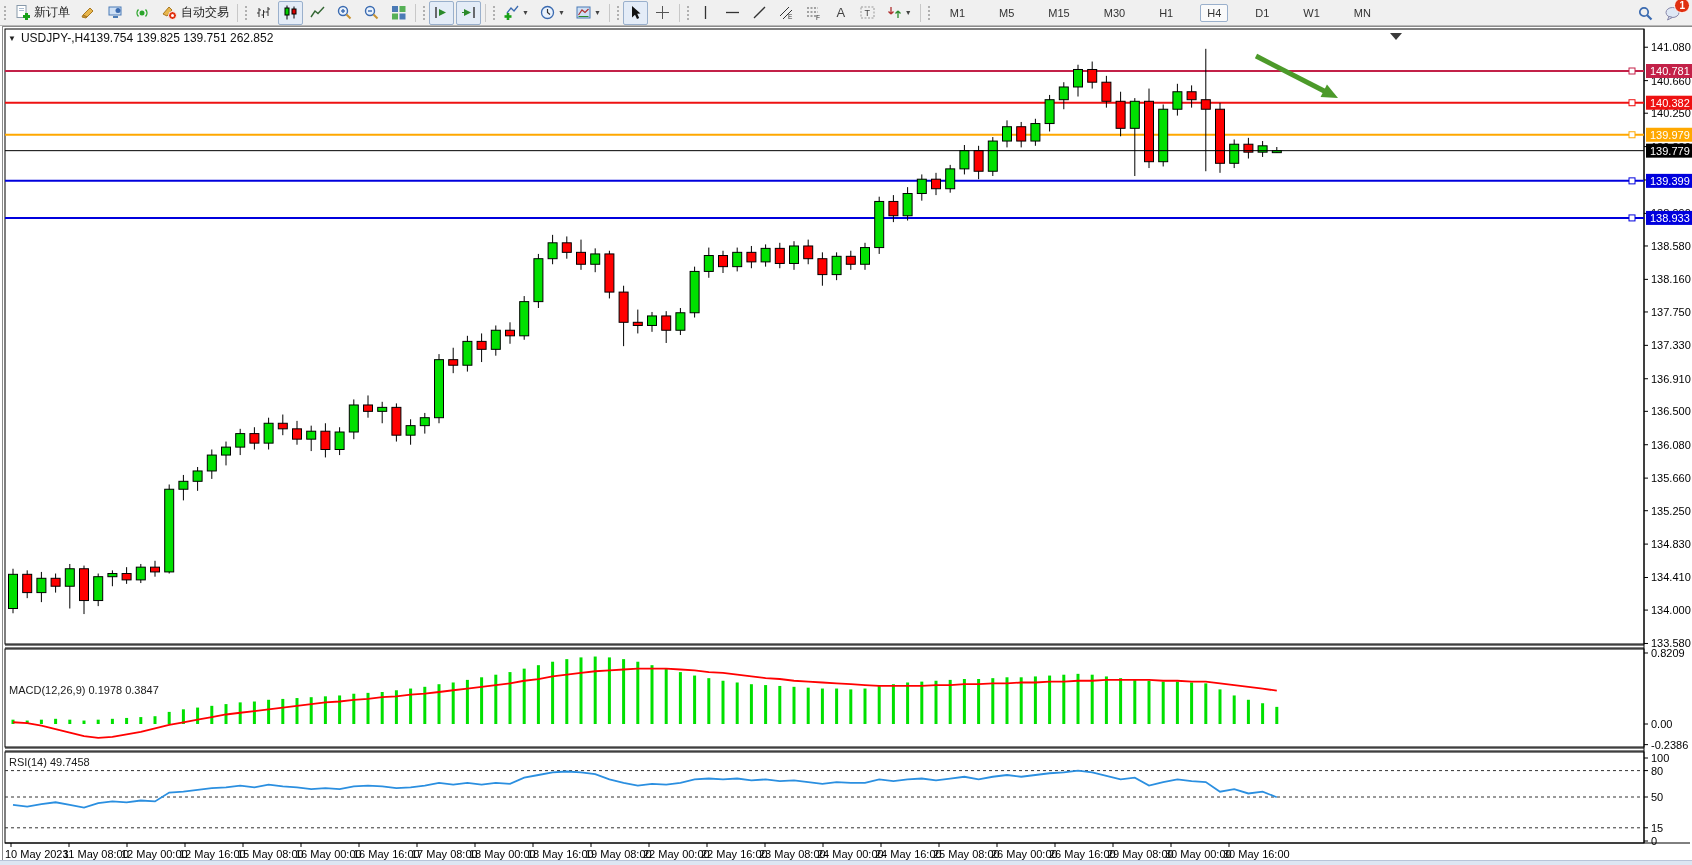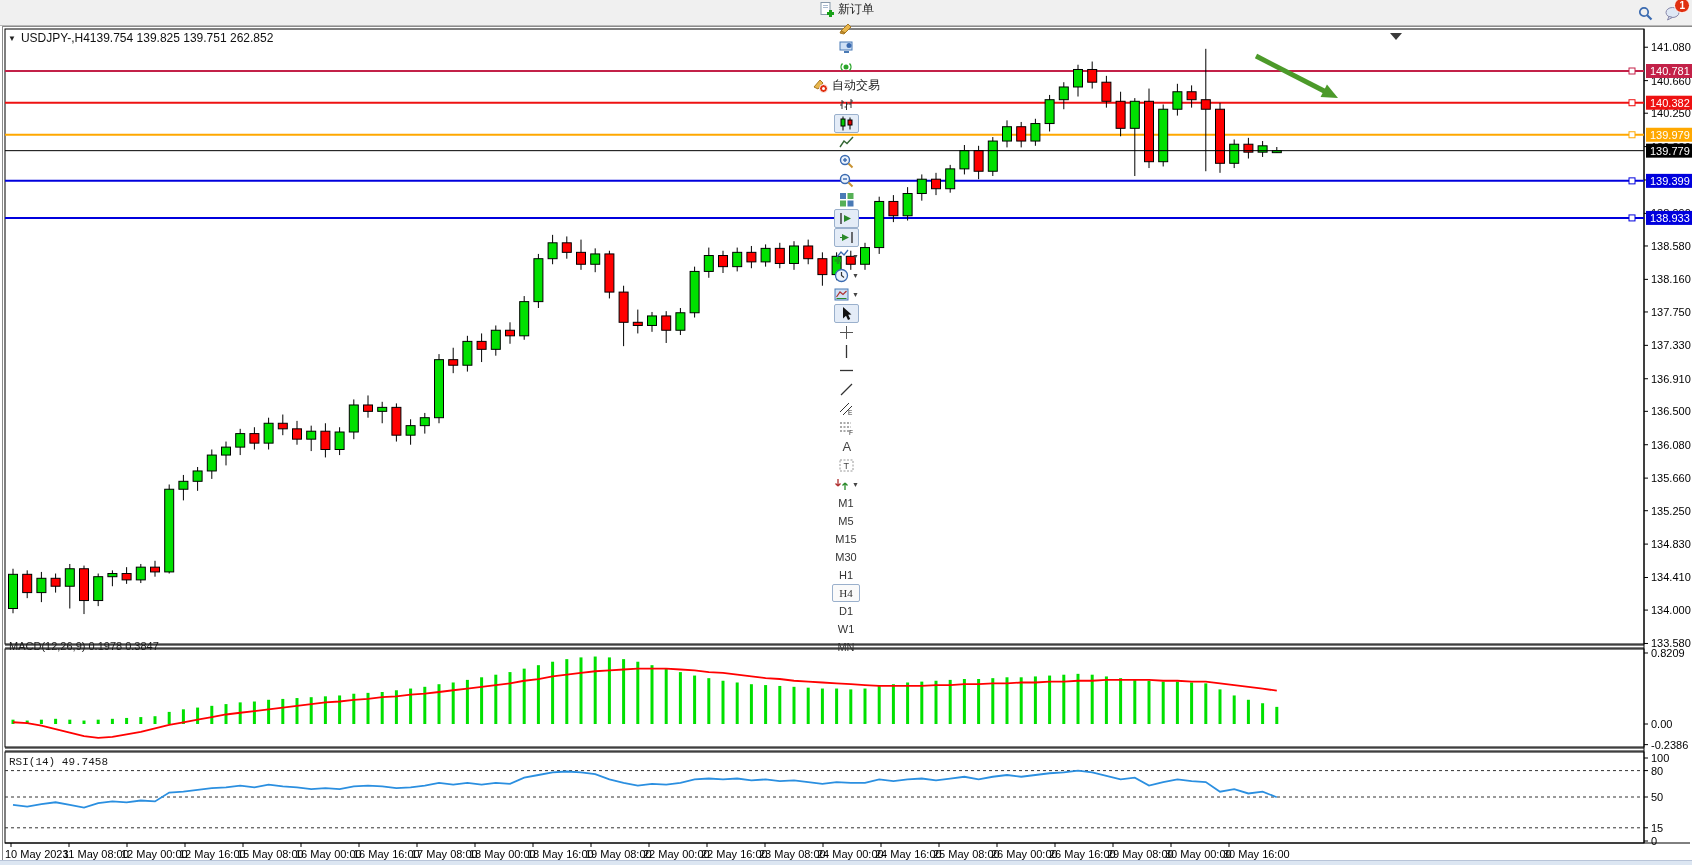--- a/index.html
+++ b/index.html
@@ -1,31 +1,31 @@
 <!DOCTYPE html>
 <html><head>
 <meta charset="utf-8">
 <style>
   html,body{margin:0;padding:0;background:#fff;font-family:"Liberation Sans",sans-serif;}
   #stage{position:relative;width:1692px;height:865px;overflow:hidden;background:#fff;}
   
   #toolbar{position:absolute;left:0;top:0;width:1692px;height:25px;background:#f0f0f0;
-           border-bottom:1px solid #b8b8b8;display:flex;align-items:center;z-index:5;flex-direction:column;}
+           border-bottom:1px solid #b8b8b8;display:flex;align-items:center;z-index:5;}
   .tb-handle{width:5px;height:18px;margin:0 2px;background-image:radial-gradient(#b0b0b0 1px,transparent 1px);
              background-size:4px 4px;background-position:1px 1px;}
   .tb-sep{width:1px;height:18px;background:#c8c8c8;margin:0 3px;}
   .tbtn{display:flex;align-items:center;height:22px;padding:0 3px;margin:0 1px;border:1px solid transparent;
         border-radius:2px;cursor:default;}
   .tbtn.pressed{background:#e4ecf7;border:1px solid #9ab0cc;}
   .tbtn .tlabel{font-size:12px;color:#222;margin-left:3px;white-space:nowrap;}
   .tbtn .tdrop{font-size:7px;color:#444;margin-left:2px;}
   .ticon{width:17px;height:17px;display:inline-block;}
   .ticon svg{width:17px;height:17px;display:block;}
-  .tfbtn{font-size:11px;color:#333;padding:2px 6px;margin:0 18px;border:1px solid transparent;border-radius:2px;text-align:center;}
-  .tfbtn.active{background:#fafafa;border:1px solid #9ab0cc;font-family:Liberation Serif, serif;}
+  .tfbtn{font-size:11px;color:#333;padding:2px 6px;margin:0 10px;border:1px solid transparent;border-radius:2px;text-align:center;}
+  .tfbtn.active{background:#fafafa;border:1px solid #9ab0cc;}
   #tb-right{position:absolute;right:6px;top:1px;display:flex;align-items:center;}
   #chat-badge{position:absolute;right:-6px;top:-4px;background:#e03010;color:#fff;border-radius:8px;
               font-size:10px;font-weight:bold;padding:1px 4px;border:1px solid #fff;}
   
   #chart-window{position:absolute;left:2px;top:26px;width:1689px;height:833px;background:#fff;
                 border:1px solid #8a8a8a;}
   #chart-svg{position:absolute;left:0;top:0;}
   .pane-label{position:absolute;font-size:11px;color:#1a1a1a;z-index:3;white-space:nowrap;}
   #chart-title{position:absolute;left:5px;top:4px;font-size:12px;color:#111;z-index:3;display:flex;align-items:center;}
   #chart-title .menu-arrow{font-size:8px;margin-right:5px;color:#222;}
@@ -306,22 +306,22 @@
         </div>
       </div>
     </div>
 
   <div id="chart-window">
     <div id="chart-title">
       <span class="menu-arrow">▼</span>
       <span class="sym">USDJPY-,H4</span>
       <span>139.754 139.825 139.751 262.852</span>
     </div>
-    <div class="pane-label" style="left:6px;top:613px;">MACD(12,26,9) 0.1978 0.3847</div>
-    <div class="pane-label" style="left:6px;top:729px;font-family:Liberation Mono, monospace;">RSI(14) 49.7458</div>
+    <div class="pane-label" style="left:6px;top:657px;">MACD(12,26,9) 0.1978 0.3847</div>
+    <div class="pane-label" style="left:6px;top:729px;">RSI(14) 49.7458</div>
     <svg id="chart-svg" width="1689" height="833" viewBox="0 0 1689 833">
         <g>
           <rect x="2" y="2" width="1639" height="615" fill="#fff" stroke="#000" stroke-width="1"></rect>
           <rect x="2" y="622" width="1639" height="98" fill="#fff" stroke="#000" stroke-width="1"></rect>
           <rect x="2" y="725" width="1639" height="91" fill="#fff" stroke="#000" stroke-width="1"></rect>
           <line x1="1641" y1="2" x2="1641" y2="816" stroke="#000"></line>
         </g>
         <g>
           <line x1="2" y1="44" x2="1641" y2="44" stroke="#c32148" stroke-width="2"></line>
           <rect x="1626" y="41" width="6" height="6" fill="#fff" stroke="#c32148"></rect>

